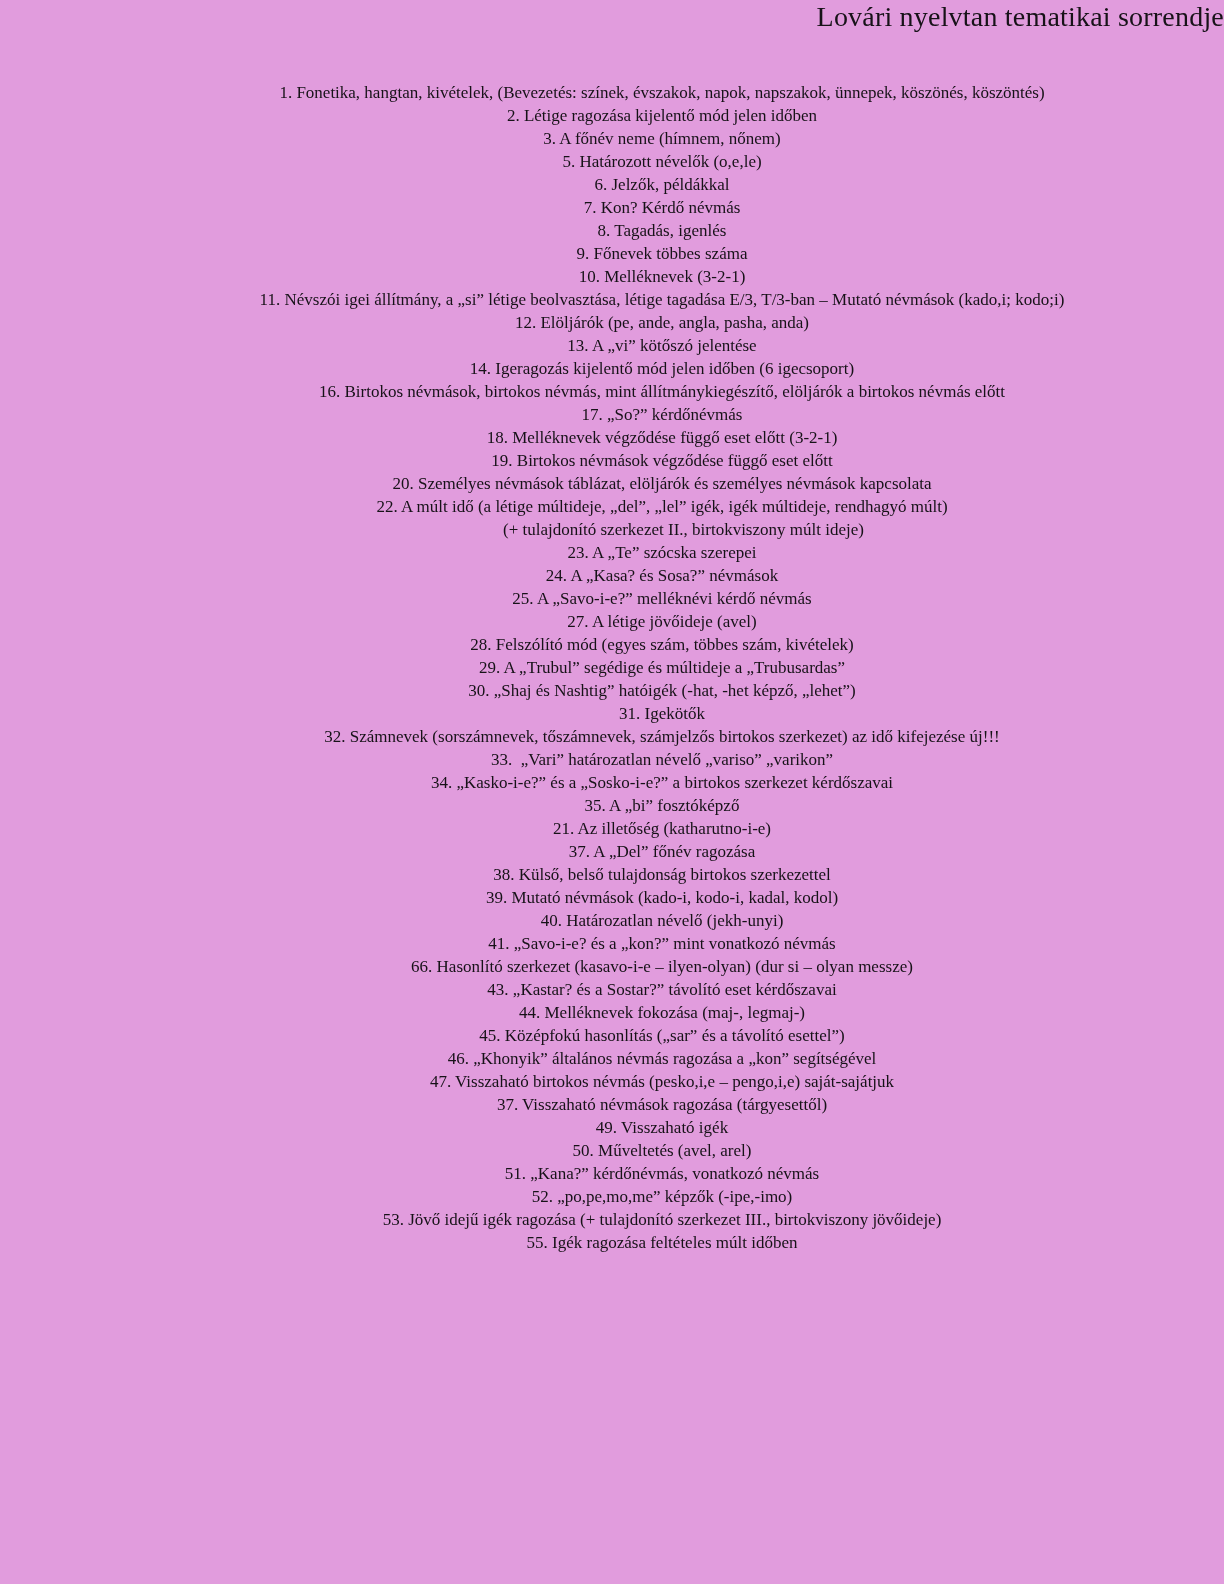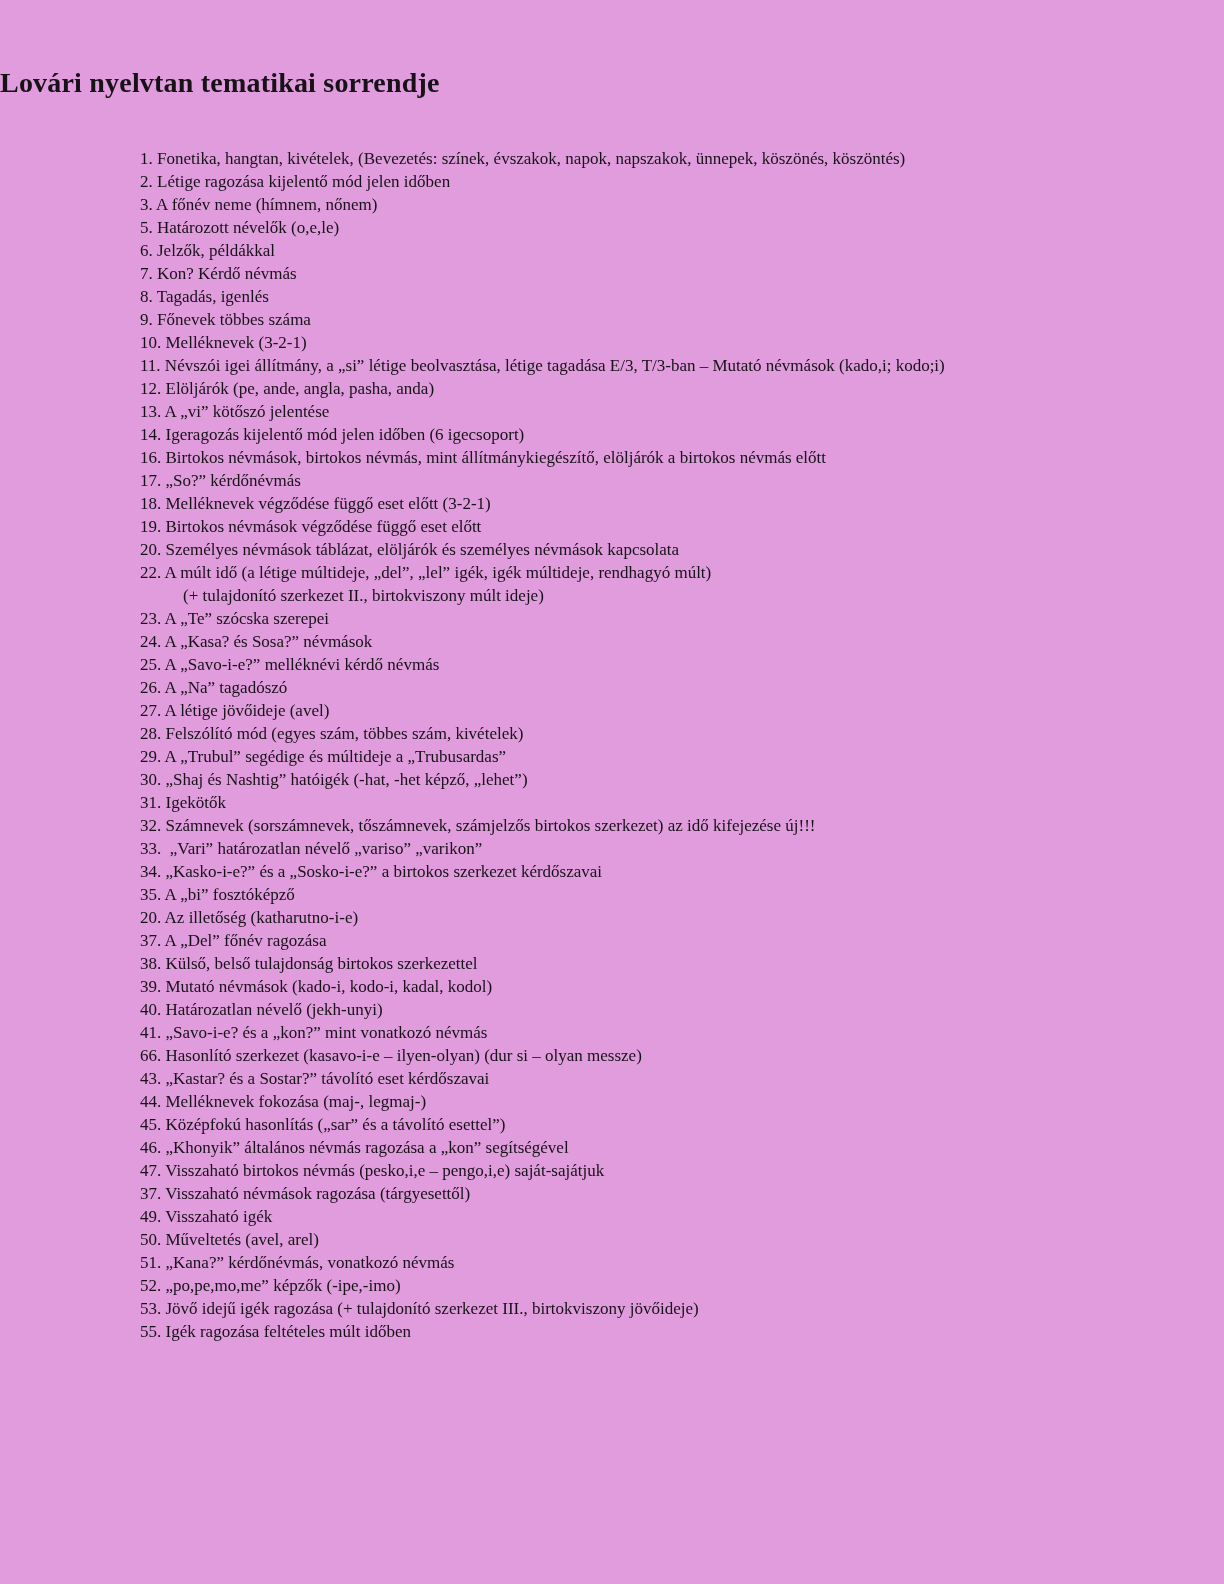--- a/index.html
+++ b/index.html
@@ -13,33 +13,33 @@
   .page {
     position: relative;
     width: 1224px;
     height: 1584px;
     background: var(--bg);
     color: var(--fg);
     font-family: "Liberation Serif", "DejaVu Serif", serif;
     overflow: hidden;
   }
   .title {
-    padding-top: 66px;
-    text-align: left;
+    text-align: right;
     font-size: 28px;
     line-height: 34px;
-    font-weight: bold;
+    font-weight: normal;
     letter-spacing: 0.2px;
   }
   .list {
     margin-top: 47px;
     padding-left: 140px;
     padding-right: 40px;
     font-size: 17px;
     line-height: 23px;
+    text-align: center;
   }
   .line {
     white-space: pre-wrap;
   }
   .line.indent {
     padding-left: 43px;
   }
 </style>
 </head>
 <body>
@@ -63,31 +63,30 @@
       <div class="line">16. Birtokos névmások, birtokos névmás, mint állítmánykiegészítő, elöljárók a birtokos névmás előtt</div>
       <div class="line">17. „So?” kérdőnévmás</div>
       <div class="line">18. Melléknevek végződése függő eset előtt (3-2-1)</div>
       <div class="line">19. Birtokos névmások végződése függő eset előtt</div>
       <div class="line">20. Személyes névmások táblázat, elöljárók és személyes névmások kapcsolata</div>
       <div class="line">22. A múlt idő (a létige múltideje, „del”, „lel” igék, igék múltideje, rendhagyó múlt)</div>
       <div class="line indent">(+ tulajdonító szerkezet II., birtokviszony múlt ideje)</div>
       <div class="line">23. A „Te” szócska szerepei</div>
       <div class="line">24. A „Kasa? és Sosa?” névmások</div>
       <div class="line">25. A „Savo-i-e?” melléknévi kérdő névmás</div>
-      <div class="line">26. A „Na” tagadószó</div>
       <div class="line">27. A létige jövőideje (avel)</div>
       <div class="line">28. Felszólító mód (egyes szám, többes szám, kivételek)</div>
       <div class="line">29. A „Trubul” segédige és múltideje a „Trubusardas”</div>
       <div class="line">30. „Shaj és Nashtig” hatóigék (-hat, -het képző, „lehet”)</div>
       <div class="line">31. Igekötők</div>
       <div class="line">32. Számnevek (sorszámnevek, tőszámnevek, számjelzős birtokos szerkezet) az idő kifejezése új!!!</div>
       <div class="line">33.  „Vari” határozatlan névelő „variso” „varikon”</div>
       <div class="line">34. „Kasko-i-e?” és a „Sosko-i-e?” a birtokos szerkezet kérdőszavai</div>
       <div class="line">35. A „bi” fosztóképző</div>
-      <div class="line">20. Az illetőség (katharutno-i-e)</div>
+      <div class="line">21. Az illetőség (katharutno-i-e)</div>
       <div class="line">37. A „Del” főnév ragozása</div>
       <div class="line">38. Külső, belső tulajdonság birtokos szerkezettel</div>
       <div class="line">39. Mutató névmások (kado-i, kodo-i, kadal, kodol)</div>
       <div class="line">40. Határozatlan névelő (jekh-unyi)</div>
       <div class="line">41. „Savo-i-e? és a „kon?” mint vonatkozó névmás</div>
       <div class="line">66. Hasonlító szerkezet (kasavo-i-e – ilyen-olyan) (dur si – olyan messze)</div>
       <div class="line">43. „Kastar? és a Sostar?” távolító eset kérdőszavai</div>
       <div class="line">44. Melléknevek fokozása (maj-, legmaj-)</div>
       <div class="line">45. Középfokú hasonlítás („sar” és a távolító esettel”)</div>
       <div class="line">46. „Khonyik” általános névmás ragozása a „kon” segítségével</div>

